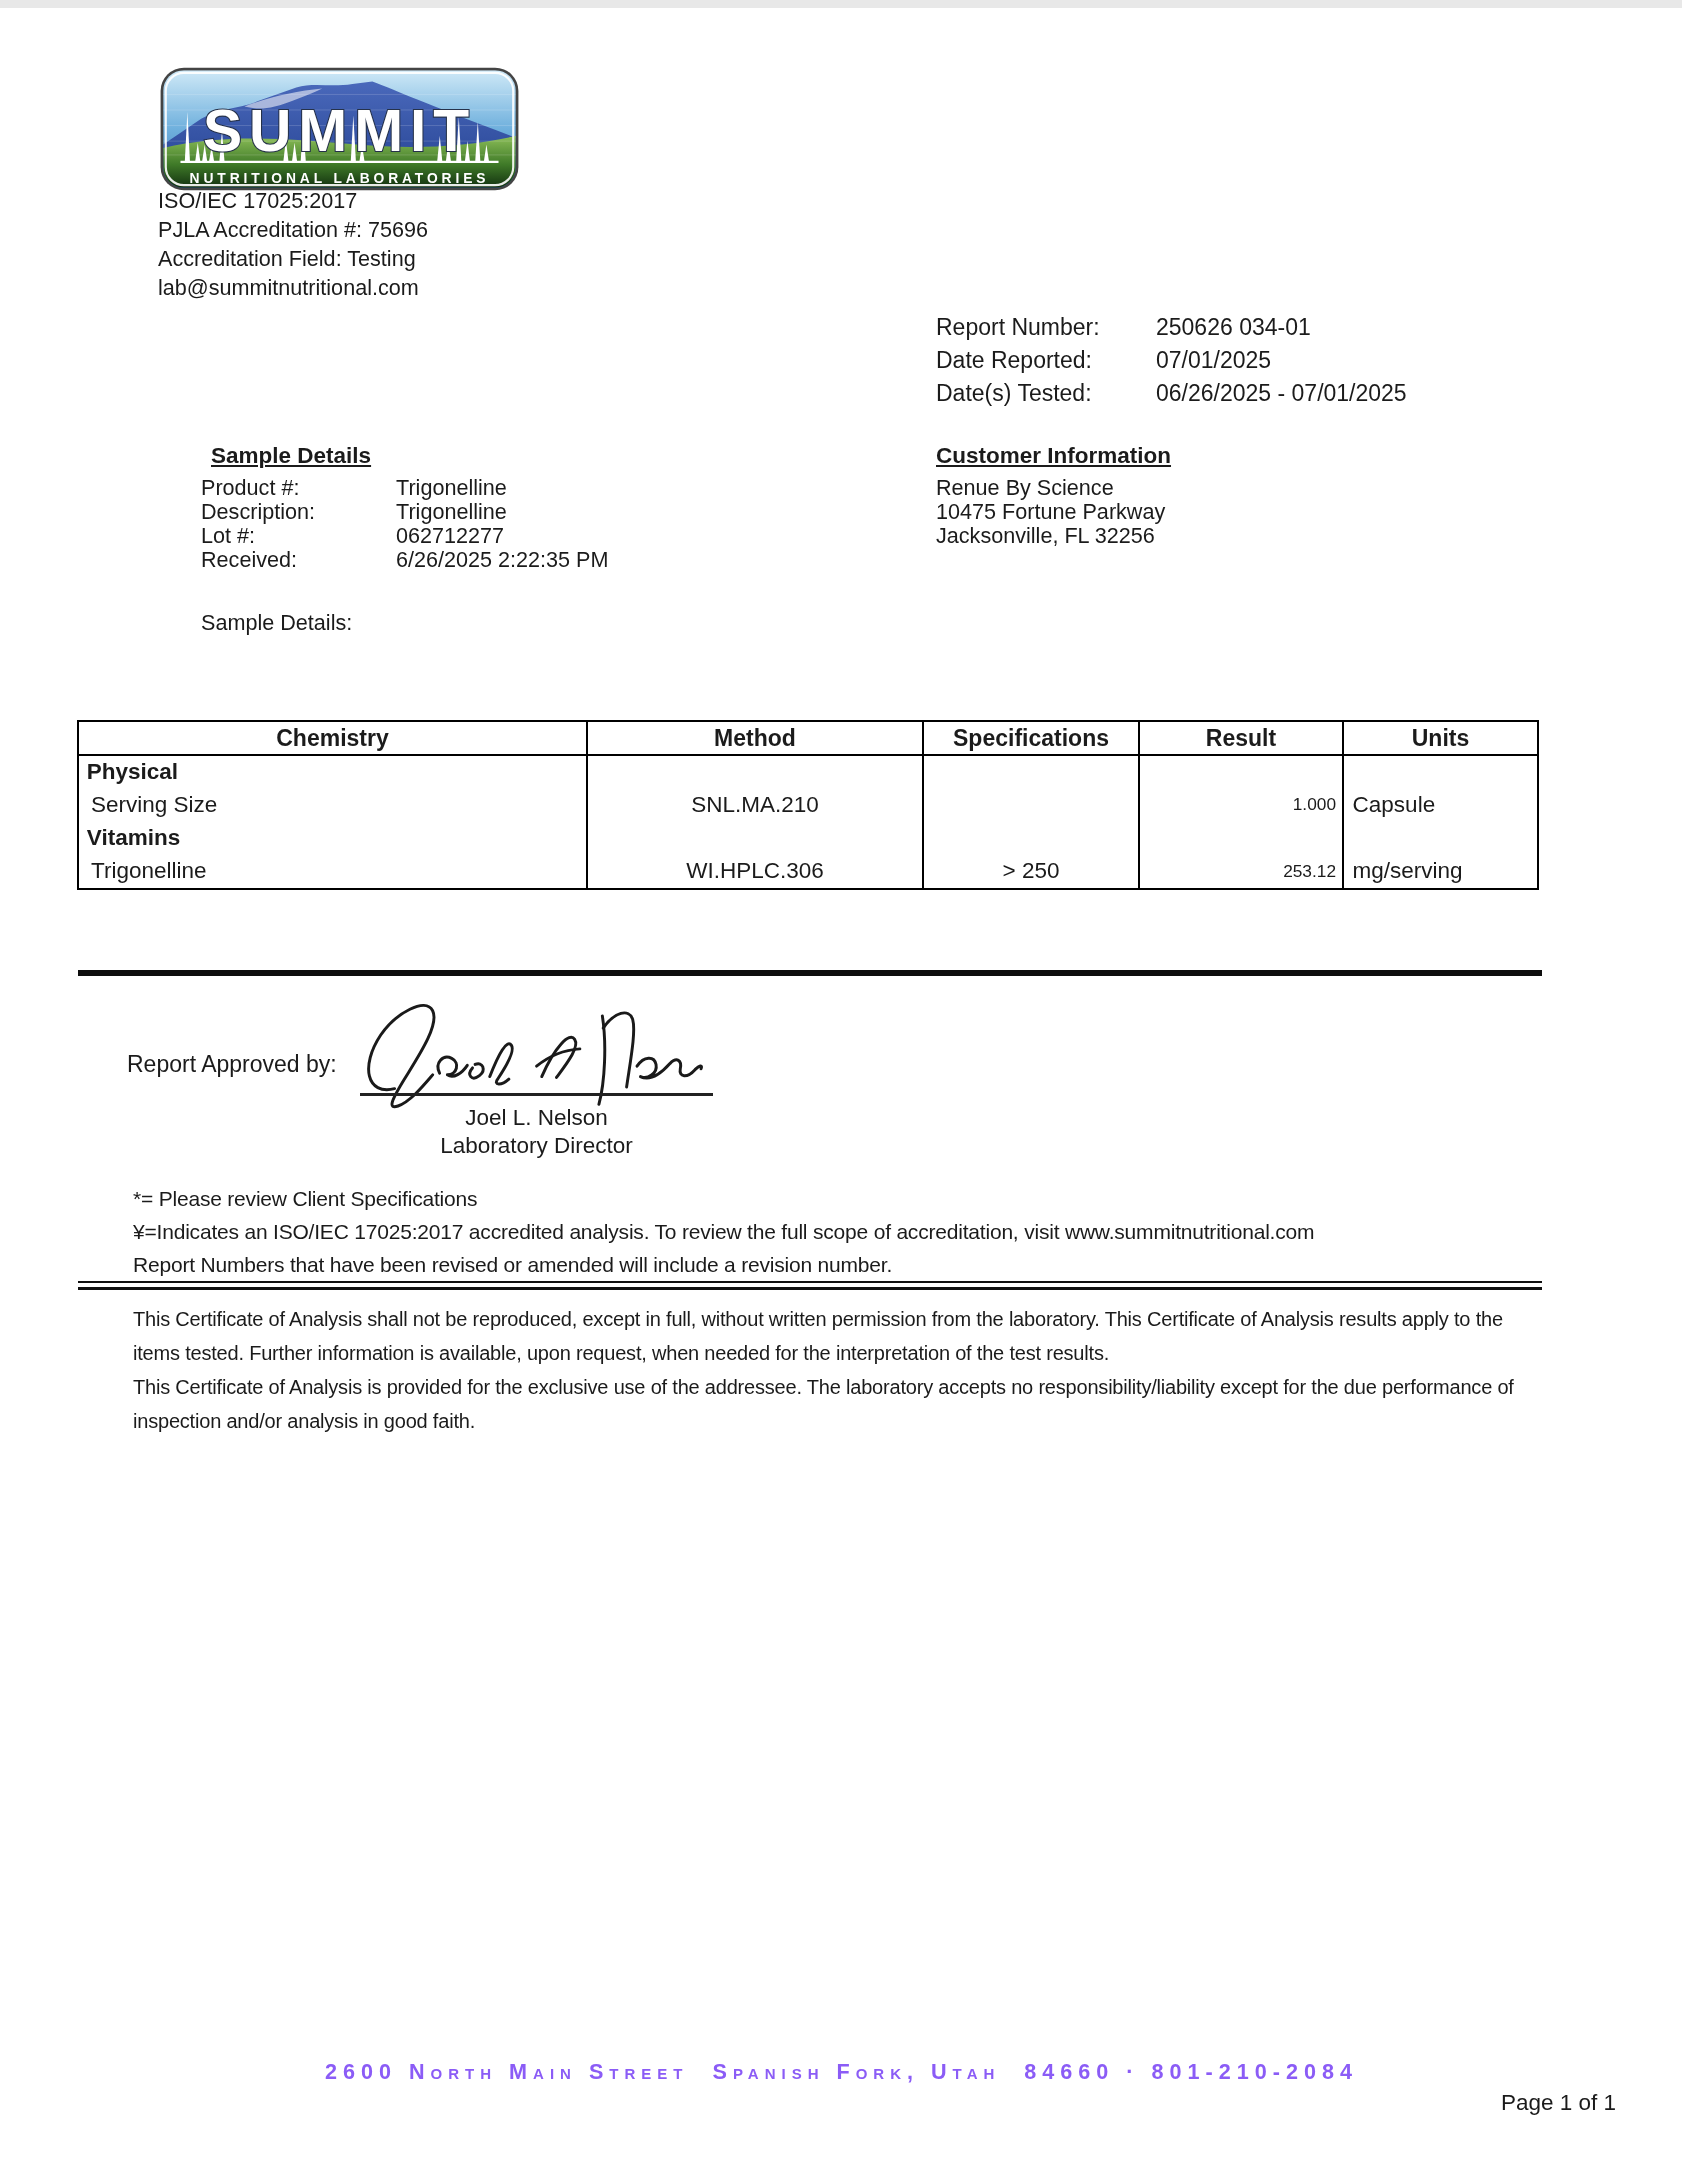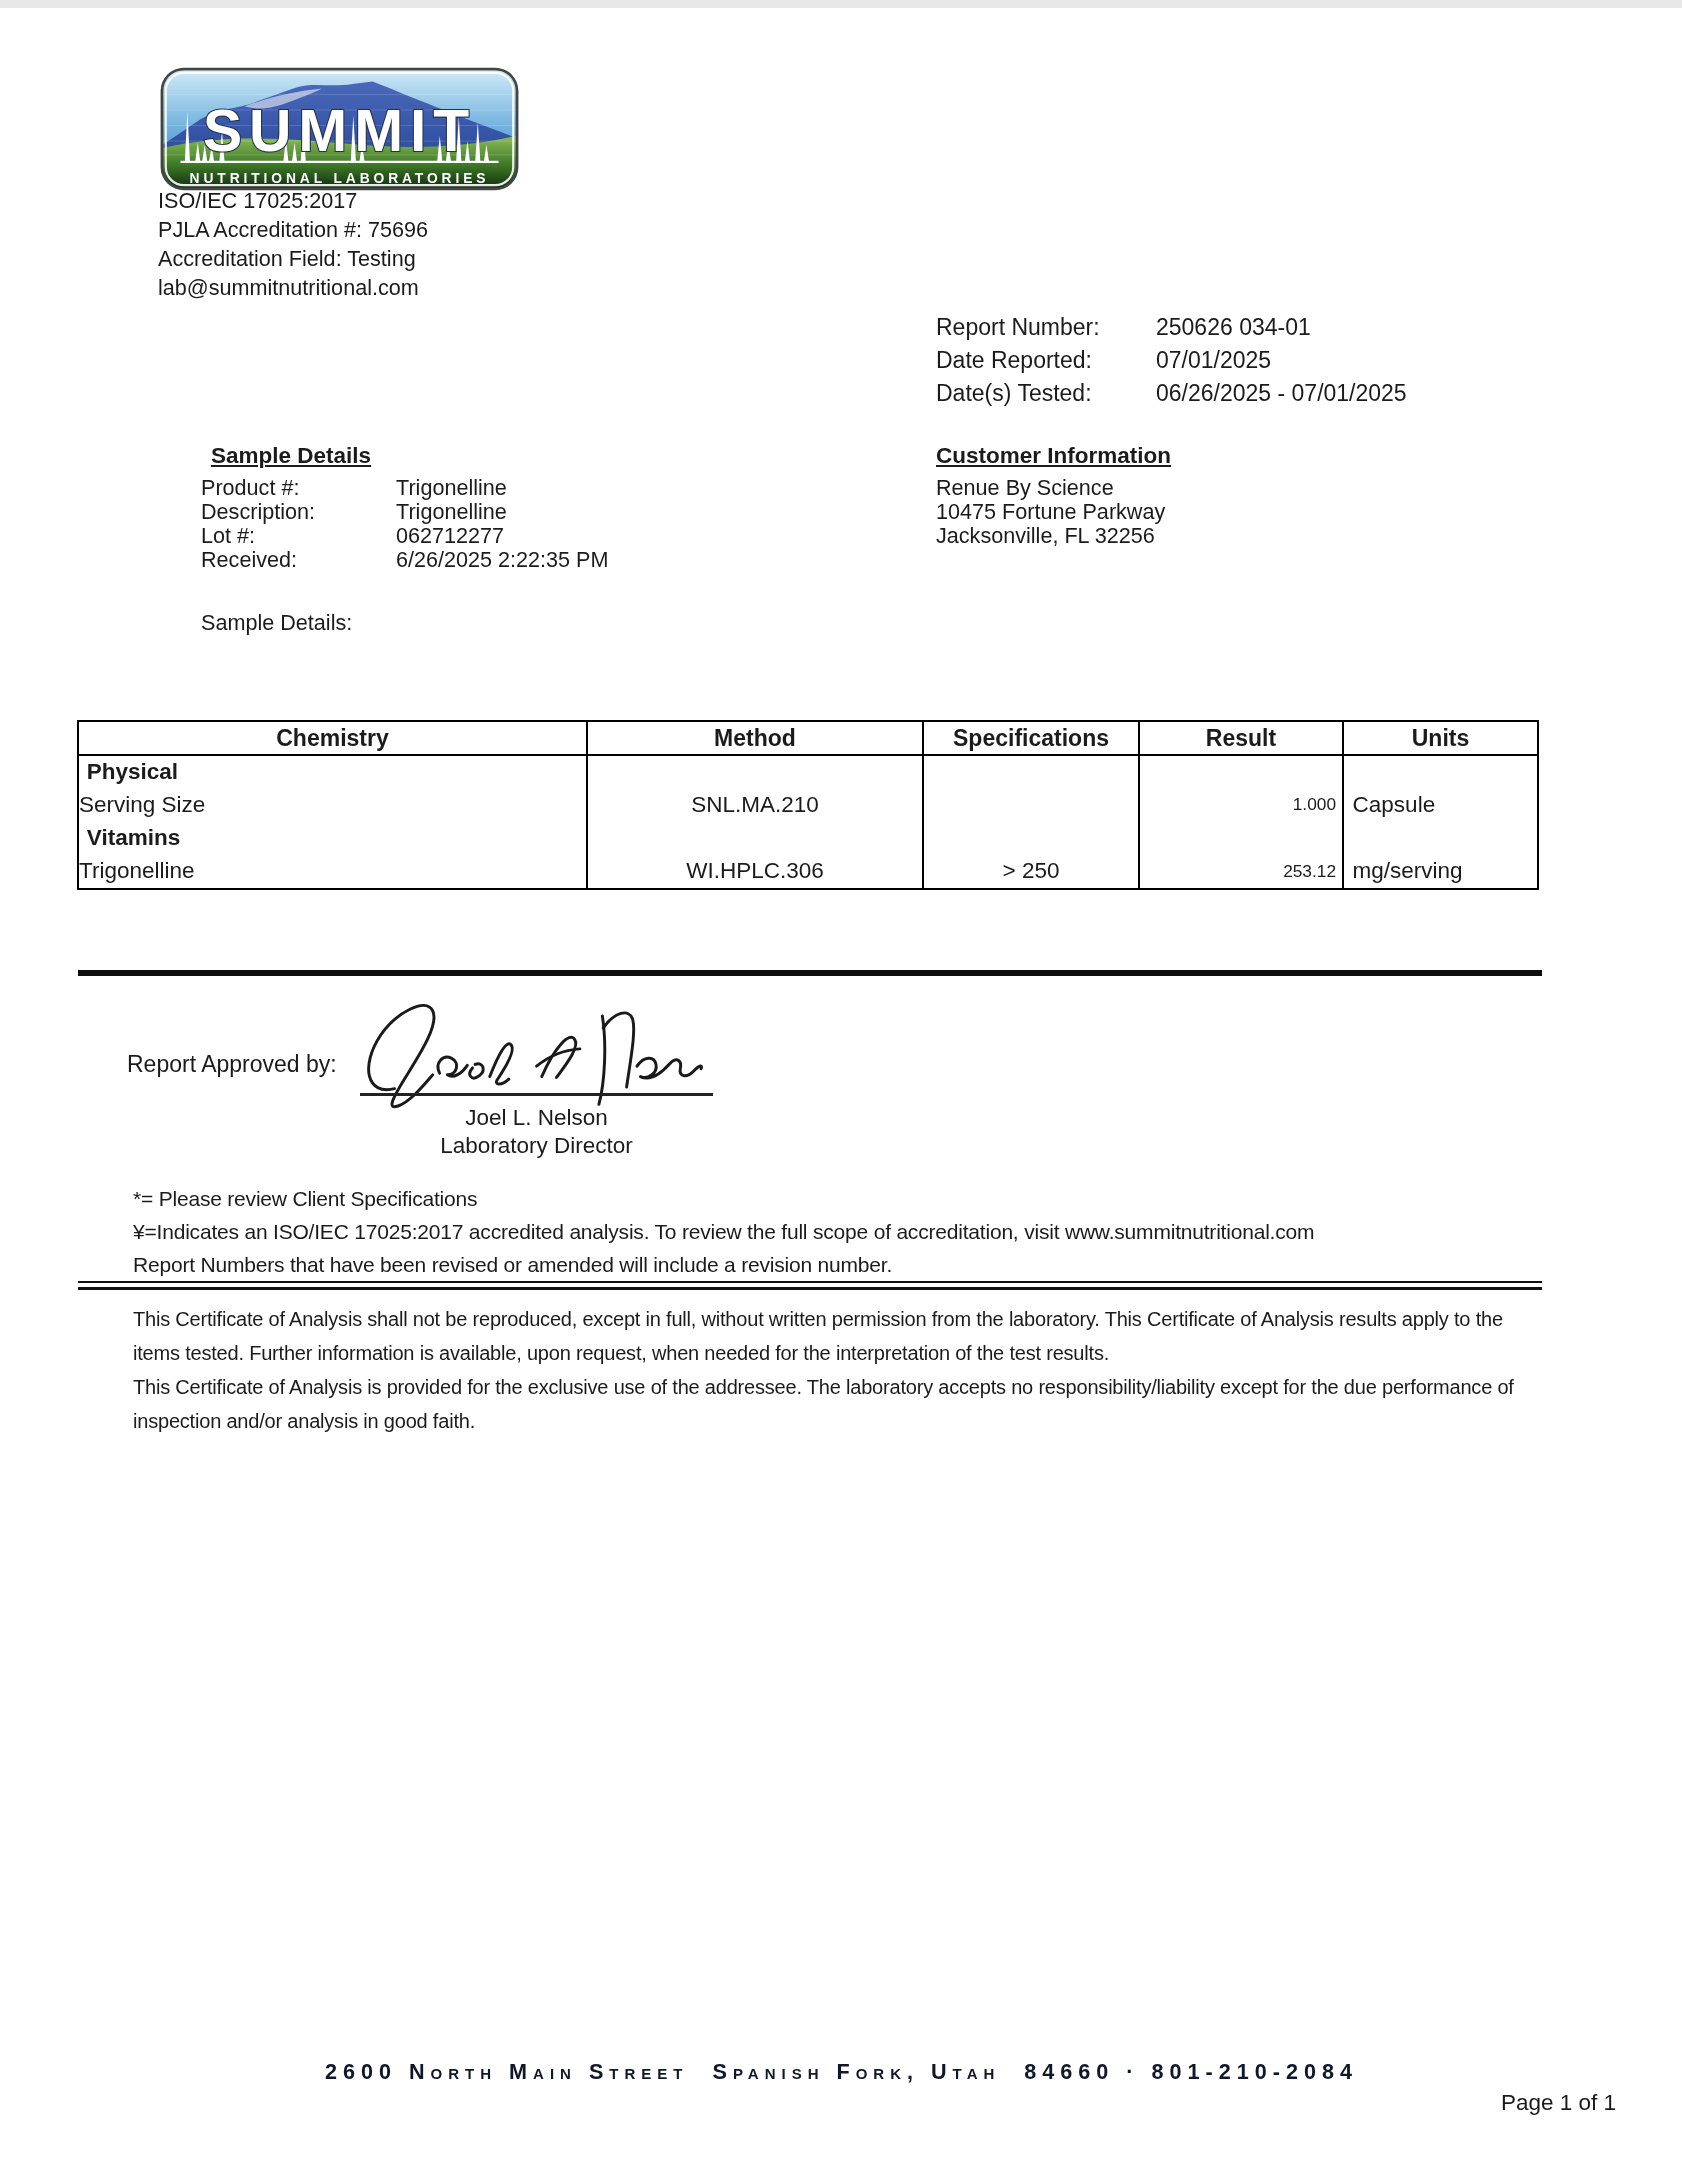--- a/index.html
+++ b/index.html
@@ -31,40 +31,40 @@
 
   
   .coa-table{left:77px;top:712px;border-collapse:collapse;table-layout:fixed;background:#fff;
              border:2.6px solid #000;}
   .coa-table th{border:2.6px solid #000;font-size:23px;font-weight:bold;text-align:center;
                 height:32px;padding:0;}
   .coa-table td{border-left:2.6px solid #000;border-right:2.6px solid #000;border-top:none;border-bottom:none;
                 font-size:22.5px;padding:0;vertical-align:middle;}
   .coa-table tr.data-row{height:35px;}
   .coa-table tr.section-row{height:32px;}
-  td.chem{text-align:left;}
+  td.chem{text-align:left;padding-left:12px;}
   tr.section-row td.chem{font-weight:bold;padding-left:7.8px;}
   td.method{text-align:center;}
   td.spec{text-align:center;}
   td.result{text-align:right;font-size:17.3px;padding-right:6px;}
   td.units{text-align:left;padding-left:8.6px;}
 
   .rule-thick{left:78px;top:962px;width:1464px;height:6px;background:#0e0e0e;}
   .rule-double{left:78px;top:1273px;width:1464px;height:4.3px;
                border-top:2.6px solid #111;border-bottom:3.5px solid #111;}
 
   .approve-label{left:127px;top:1043px;font-size:23px;white-space:nowrap;}
   .sig-underline{left:360px;top:1085px;width:353px;height:2.6px;background:#222;}
   .sig-name-block{left:329px;top:1096px;width:415px;text-align:center;font-size:22.5px;line-height:28px;}
 
   .footnotes{left:133px;top:1174px;font-size:21px;line-height:33px;letter-spacing:-0.2px;}
   .disclaimer{left:133px;top:1294px;width:1420px;font-size:20px;line-height:34px;letter-spacing:-0.2px;}
 
   .footer-address{left:0;top:2051px;width:1683px;text-align:center;font-size:21.6px;font-weight:bold;
-                  letter-spacing:6px;font-variant:small-caps;white-space:pre;color:#0f172a;}
+                  letter-spacing:6px;font-variant:small-caps;white-space:pre;color:#8b5cf6;}
   .page-num{right:67px;top:2082px;font-size:22.5px;white-space:nowrap;}
 </style>
 </head>
 <body>
 
 <div class="page">
 
   <svg class="abs" style="left:158px;top:57px;" width="363" height="128" viewBox="0 0 420 148">
     <defs>
       <linearGradient id="sky" x1="0" y1="0" x2="0" y2="1">

